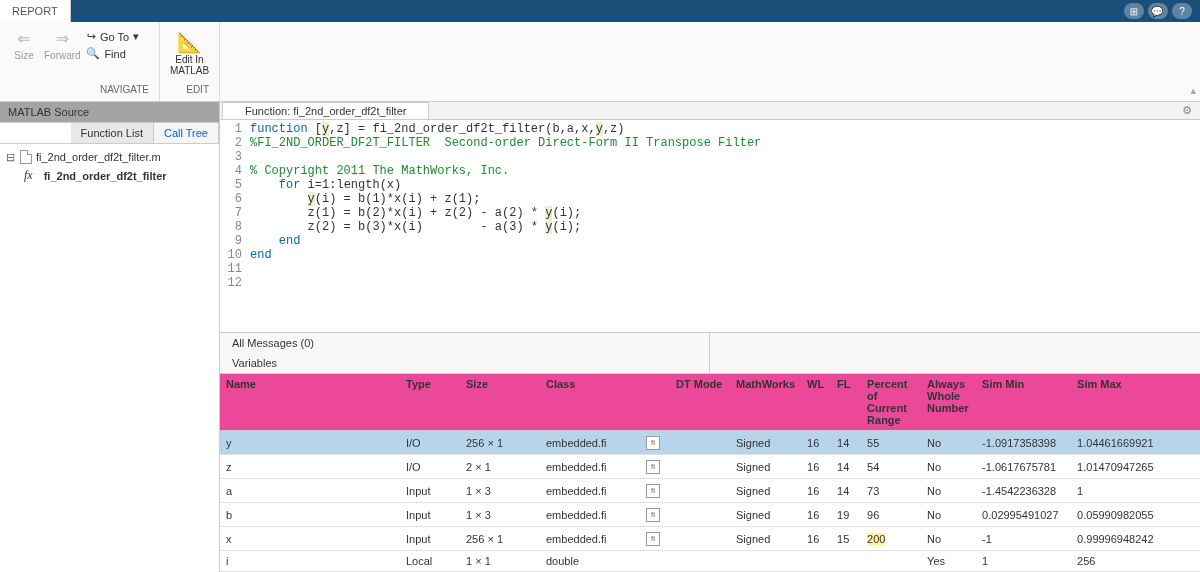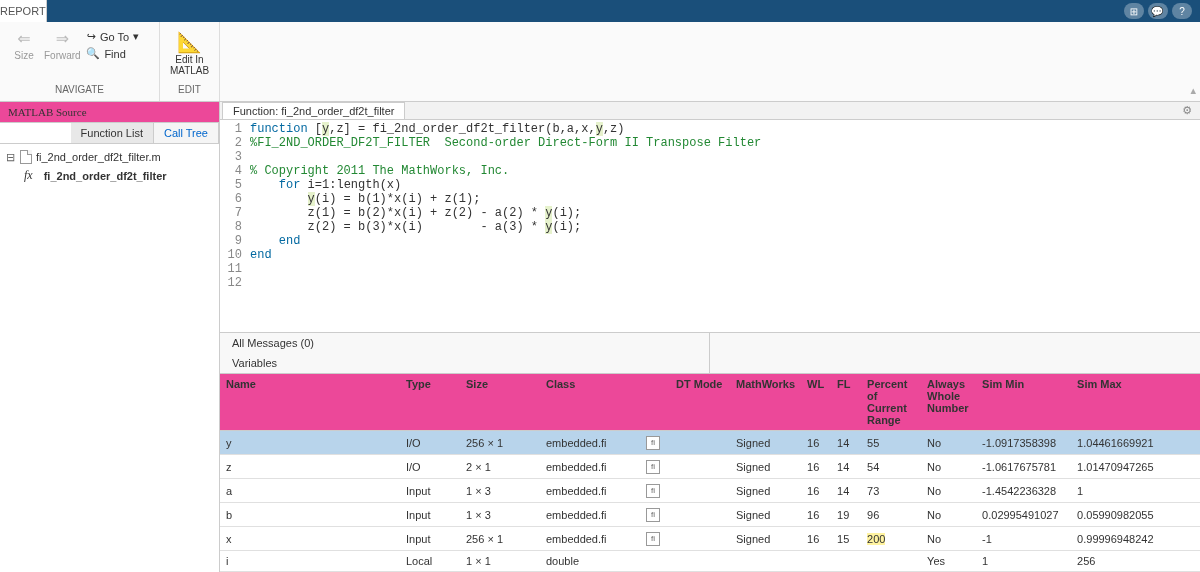--- a/index.html
+++ b/index.html
@@ -1,48 +1,48 @@
 <!DOCTYPE html>
 <html><head>
 <meta charset="utf-8">
 <style>
 * { box-sizing: border-box; margin: 0; padding: 0; }
 body { font-family: Arial, Helvetica, sans-serif; font-size: 11px; color: #333; background: #fff; width: 1200px; height: 572px; overflow: hidden; display: flex; flex-direction: column; }
 .titlebar { height: 22px; background: #1a4f7a; display: flex; align-items: center; }
-.tab-report { background: #fff; color: #555; height: 22px; padding: 0 0; display: flex; align-items: center; font-size: 11px; border-right: 1px solid #ccc; }
+.tab-report { background: #fff; color: #555; height: 22px; padding: 0 12px; display: flex; align-items: center; font-size: 11px; border-right: 1px solid #ccc; }
 .titlebar-right { margin-left: auto; display: flex; gap: 4px; padding-right: 8px; }
 .titlebar-icon { width: 20px; height: 16px; background: rgba(255,255,255,0.3); border-radius: 8px; display: flex; align-items: center; justify-content: center; color: #fff; font-size: 10px; }
 .ribbon { height: 80px; background: #fafafa; border-bottom: 1px solid #ccc; display: flex; }
 .ribbon-group { border-right: 1px solid #ddd; padding: 4px 10px; display: flex; flex-direction: column; }
 .ribbon-group-content { flex: 1; display: flex; align-items: flex-start; gap: 6px; }
-.ribbon-group-label { text-align: center; font-size: 10px; color: #666; padding: 2px 0; }
+.ribbon-group-label { text-align: right; font-size: 10px; color: #666; padding: 2px 0; }
 .nav-arrows { display: flex; flex-direction: column; align-items: center; }
 .arrow-btn { width: 28px; height: 24px; display: flex; align-items: center; justify-content: center; font-size: 16px; color: #bbb; }
 .nav-label { font-size: 10px; color: #999; }
 .goto-block { display: flex; flex-direction: column; gap: 4px; padding-top: 4px; }
 .goto-item { display: flex; align-items: center; gap: 4px; color: #333; }
 .edit-group { display: flex; flex-direction: column; align-items: center; padding-top: 4px; }
 .ml-logo { font-size: 20px; }
 .workspace { flex: 1; display: flex; overflow: hidden; }
 .left-pane { width: 220px; border-right: 1px solid #ccc; display: flex; flex-direction: column; }
-.pane-title { padding: 4px 8px; font-size: 11px; border-bottom: 1px solid #ccc; background: #ec4899; font-family: Liberation Serif, serif; }
+.pane-title { padding: 4px 8px; font-size: 11px; border-bottom: 1px solid #ccc; background: #a3a3a3; }
 .left-tabs { display: flex; border-bottom: 1px solid #ccc; justify-content: flex-end; }
 .left-tab { padding: 4px 10px; font-size: 11px; border-right: 1px solid #ccc; background: #f5f5f5; }
 .left-tab.active { background: #e8e8e8; }
 .left-tab.blue { color: #0066cc; }
 .tree { padding: 4px; }
 .tree-item { display: flex; align-items: center; gap: 4px; padding: 2px; font-size: 11px; }
 .tree-item .exp { color: #666; width: 10px; }
 .tree-item.indented { padding-left: 20px; gap: 11px; }
 .file-icon { display: inline-block; width: 12px; height: 14px; background: #fff; border: 1px solid #999; position: relative; }
 .file-icon::after { content: ''; position: absolute; right: -1px; top: -1px; width: 4px; height: 4px; background: #f5f5f5; border-left: 1px solid #999; border-bottom: 1px solid #999; }
 .fx-icon { font-style: italic; font-family: serif; font-size: 12px; }
 .right-pane { flex: 1; display: flex; flex-direction: column; overflow: hidden; }
 .func-tab-row { display: flex; border-bottom: 1px solid #ccc; background: #f2f2f2; align-items: center; }
-.func-tab { background: #fff; border: 1px solid #ccc; border-bottom: none; padding: 2px 10px; font-size: 11px; margin-left: 2px; }
+.func-tab { background: #fff; border: 1px solid #ccc; border-bottom: none; padding: 2px 22px; font-size: 11px; margin-left: 2px; }
 .gear-icon { margin-left: auto; padding-right: 8px; color: #888; }
 .code-area { flex: 1; background: #fff; font-family: 'Courier New', monospace; font-size: 12px; padding: 2px 0; overflow: auto; }
 .code-line { display: flex; white-space: pre; }
 .line-no { width: 30px; text-align: right; padding-right: 8px; color: #888; user-select: none; }
 .kw { color: #0369a1; }
 .com { color: #228833; }
 .var-hl { background: #e6f2cc; }
 .bottom-section { border-top: 1px solid #ccc; }
 .section-tabs { display: flex; border-bottom: 1px solid #ccc; background: #f8f8f8; flex-direction: column; }
 .section-tab { padding: 4px 12px; font-size: 11px; border-right: 1px solid #ccc; width: 50%; }

